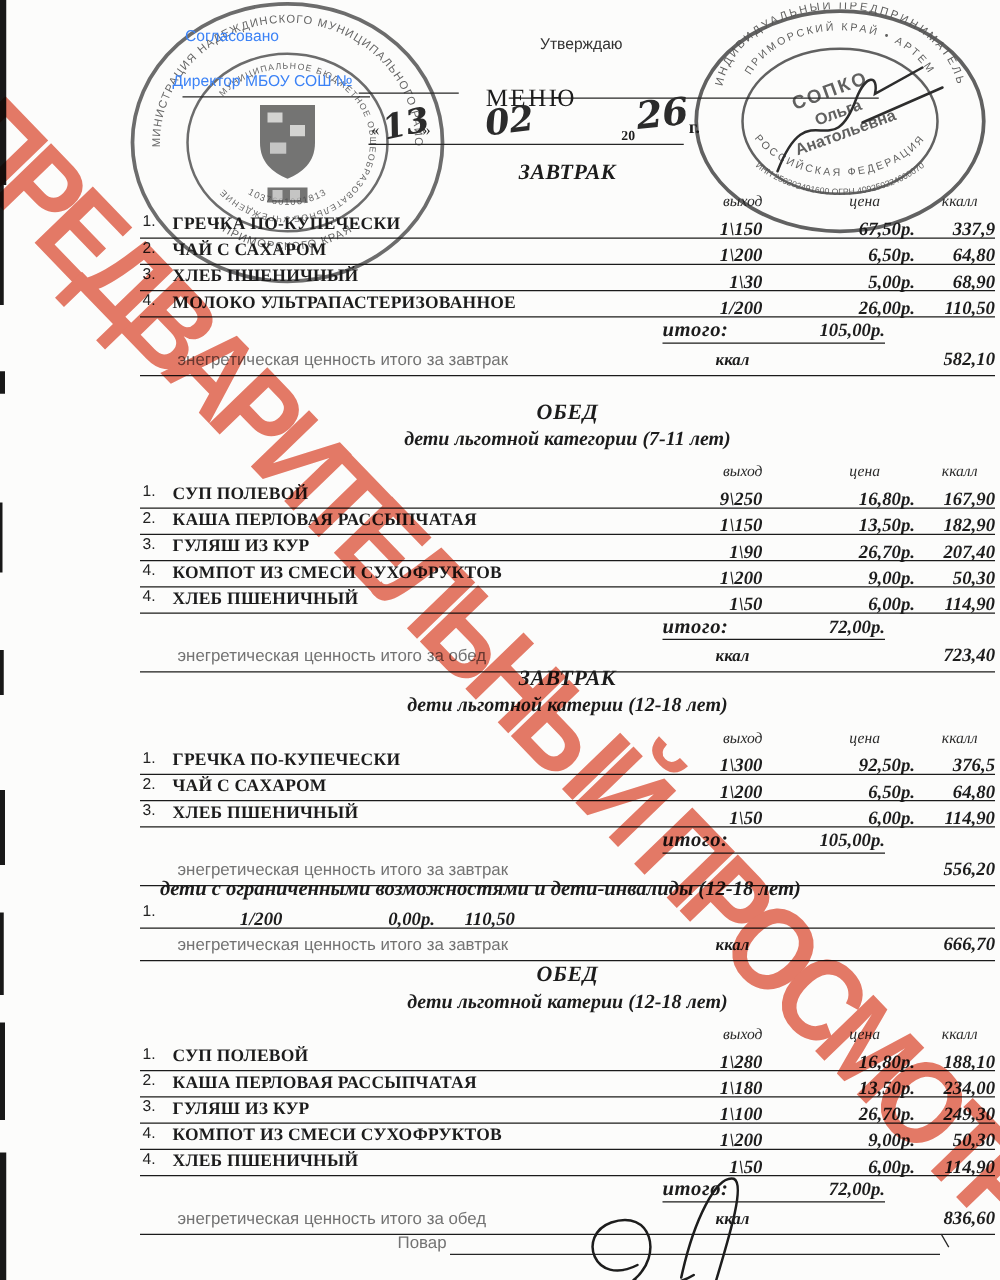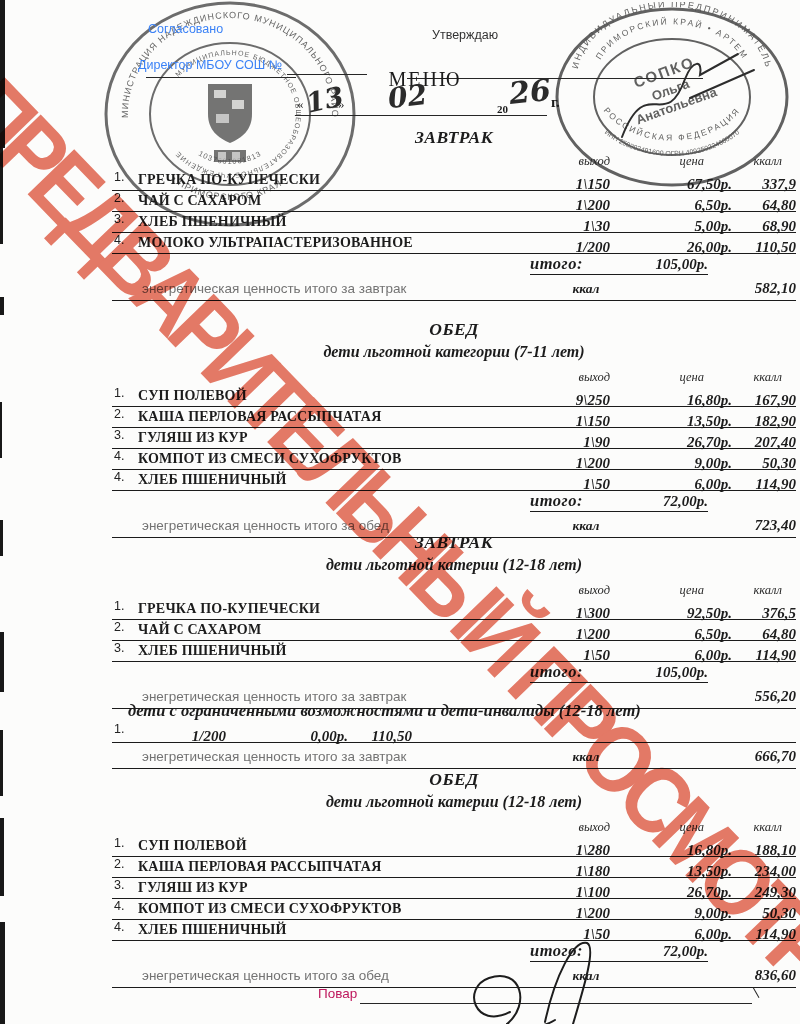--- a/index.html
+++ b/index.html
@@ -44,21 +44,21 @@
   .menergy{display:flex;border-bottom:1.6px solid #1b1b1b;padding:5px 0 3px;align-items:baseline}
   .elabel{flex:1;padding-left:30px;font:13.5px "Liberation Sans",sans-serif;color:#737373}
   .eunit{width:240px;text-align:center;font:italic 600 13.5px "Liberation Serif",serif}
   .evalue{width:90px;text-align:right;font:italic 700 15px "Liberation Serif",serif}
   .watermark{position:absolute;left:16px;top:58px;transform-origin:0 0;transform:rotate(46deg) scale(1,1.12);
     font:800 84px "Liberation Sans",sans-serif;letter-spacing:-8px;white-space:nowrap;
     mix-blend-mode:multiply;opacity:.93;z-index:40;pointer-events:none}
   .stamp-left{position:absolute;left:102px;top:0;width:256px;height:232px;z-index:4;filter:blur(.3px);opacity:.92}
   .stamp-right{position:absolute;left:552px;top:2px;width:240px;height:190px;z-index:4;filter:blur(.25px);opacity:.95}
   .edge{position:absolute;left:0;background:#181818;z-index:30}
-  .cook{left:318px;top:986px;font:13.5px "Liberation Sans",sans-serif;color:#be185d}
+  .cook{left:318px;top:986px;font:13.5px "Liberation Sans",sans-serif;color:#737373}
   .l-cook{left:360px;top:1003px;width:392px}
   .l-cook-tick{left:750px;top:992px;width:12px;transform:rotate(60deg)}
   .cook-sign{position:absolute;left:395px;top:936px;width:260px;height:88px;z-index:7}
 </style>
 </head>
 <body>
 
 <div class="page">
 
   <div class="edge" style="top:0;width:5px;height:148px"></div>

